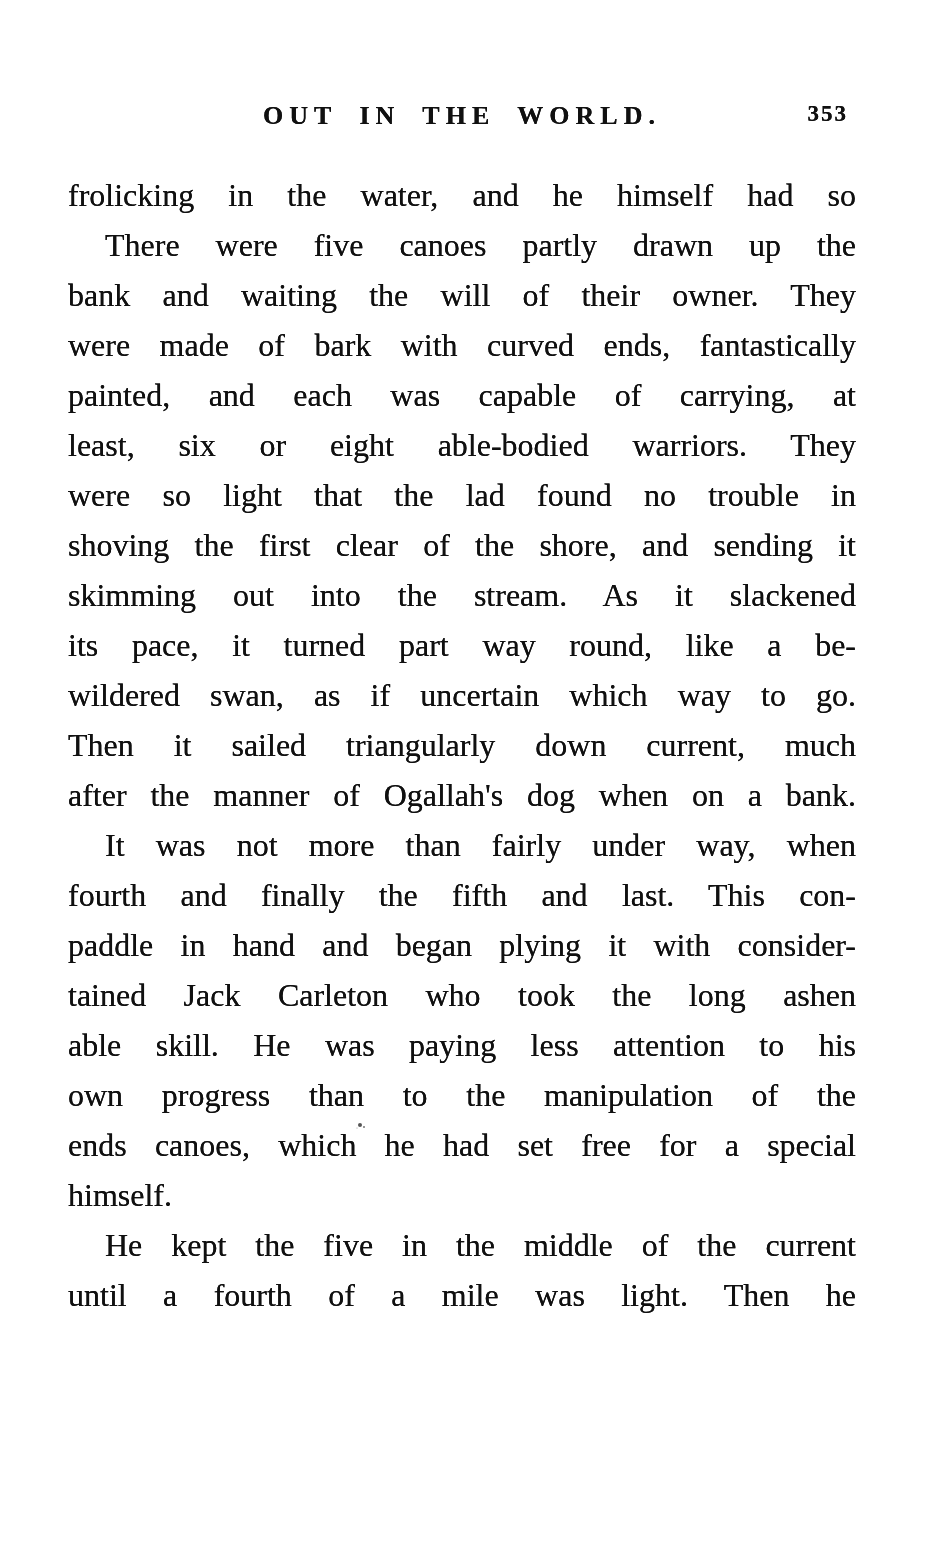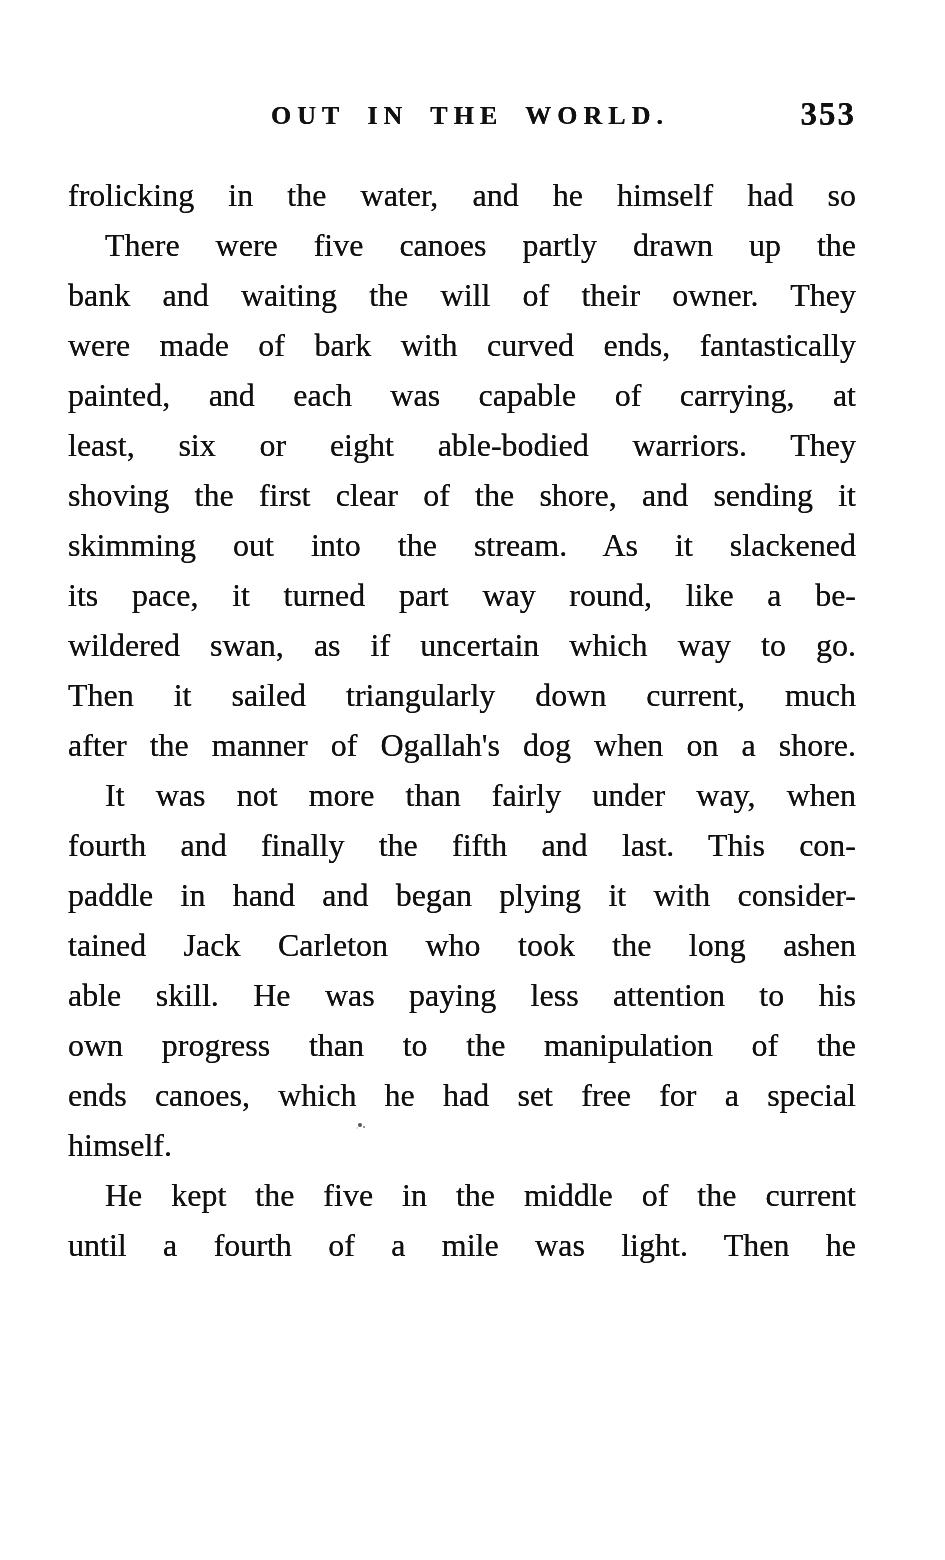--- a/index.html
+++ b/index.html
@@ -12,41 +12,41 @@
     width: 945px;
     height: 1560px;
     background: #ffffff;
     overflow: hidden;
     font-family: "Liberation Serif", serif;
     color: #101010;
   }
   
   .runhead {
     position: absolute;
-    left: 76px;
+    left: 68px;
     top: 98px;
     width: 788px;
     height: 40px;
   }
   .rh-title {
     display: block;
     text-align: center;
     font-weight: 700;
     font-size: 26px;
     letter-spacing: 6px;
     word-spacing: 10px;
     line-height: 36px;
     text-shadow: 0 0 0.5px #101010;
   }
   .rh-page {
     position: absolute;
     right: 8px;
     top: -4px;
     font-weight: 700;
-    font-size: 33px;
+    font-size: 23px;
     letter-spacing: 2px;
     line-height: 40px;
     text-shadow: 0 0 0.5px #101010;
   }
   
   .text-block {
     position: absolute;
     left: 68px;
     top: 170px;
     width: 788px;
@@ -87,26 +87,27 @@
   </div>
 
   <div class="text-block">
 
   <div class="line just">frolicking in the water, and he himself had so</div>
       <div class="line indent just">There were five canoes partly drawn up the</div>
       <div class="line just">bank and waiting the will of their owner.  They</div>
       <div class="line just">were made of bark with curved ends, fantastically</div>
       <div class="line just">painted, and each was capable of carrying, at</div>
       <div class="line just">least, six or eight able-bodied warriors.  They</div>
+      <div class="line just">were so light that the lad found no trouble in</div>
       <div class="line just">shoving the first clear of the shore, and sending it</div>
       <div class="line just">skimming out into the stream.  As it slackened</div>
       <div class="line just">its pace, it turned part way round, like a be-</div>
       <div class="line just">wildered swan, as if uncertain which way to go.</div>
       <div class="line just">Then it sailed triangularly down current, much</div>
-      <div class="line just">after the manner of Ogallah's dog when on a shore.</div>
+      <div class="line just">after the manner of Ogallah's dog when on a bank.</div>
       <div class="line indent just">It was not more than fairly under way, when</div>
       <div class="line just">fourth and finally the fifth and last.  This con-</div>
       <div class="line just">paddle in hand and began plying it with consider-</div>
       <div class="line just">tained Jack Carleton who took the long ashen</div>
       <div class="line just">able skill.  He was paying less attention to his</div>
       <div class="line just">own progress than to the manipulation of the</div>
       <div class="line just">ends canoes, which he had set free for a special</div>
       <div class="line">himself.</div>
       <div class="line indent just">He kept the five in the middle of the current</div>
       <div class="line just">until a fourth of a mile was light.  Then he</div>

